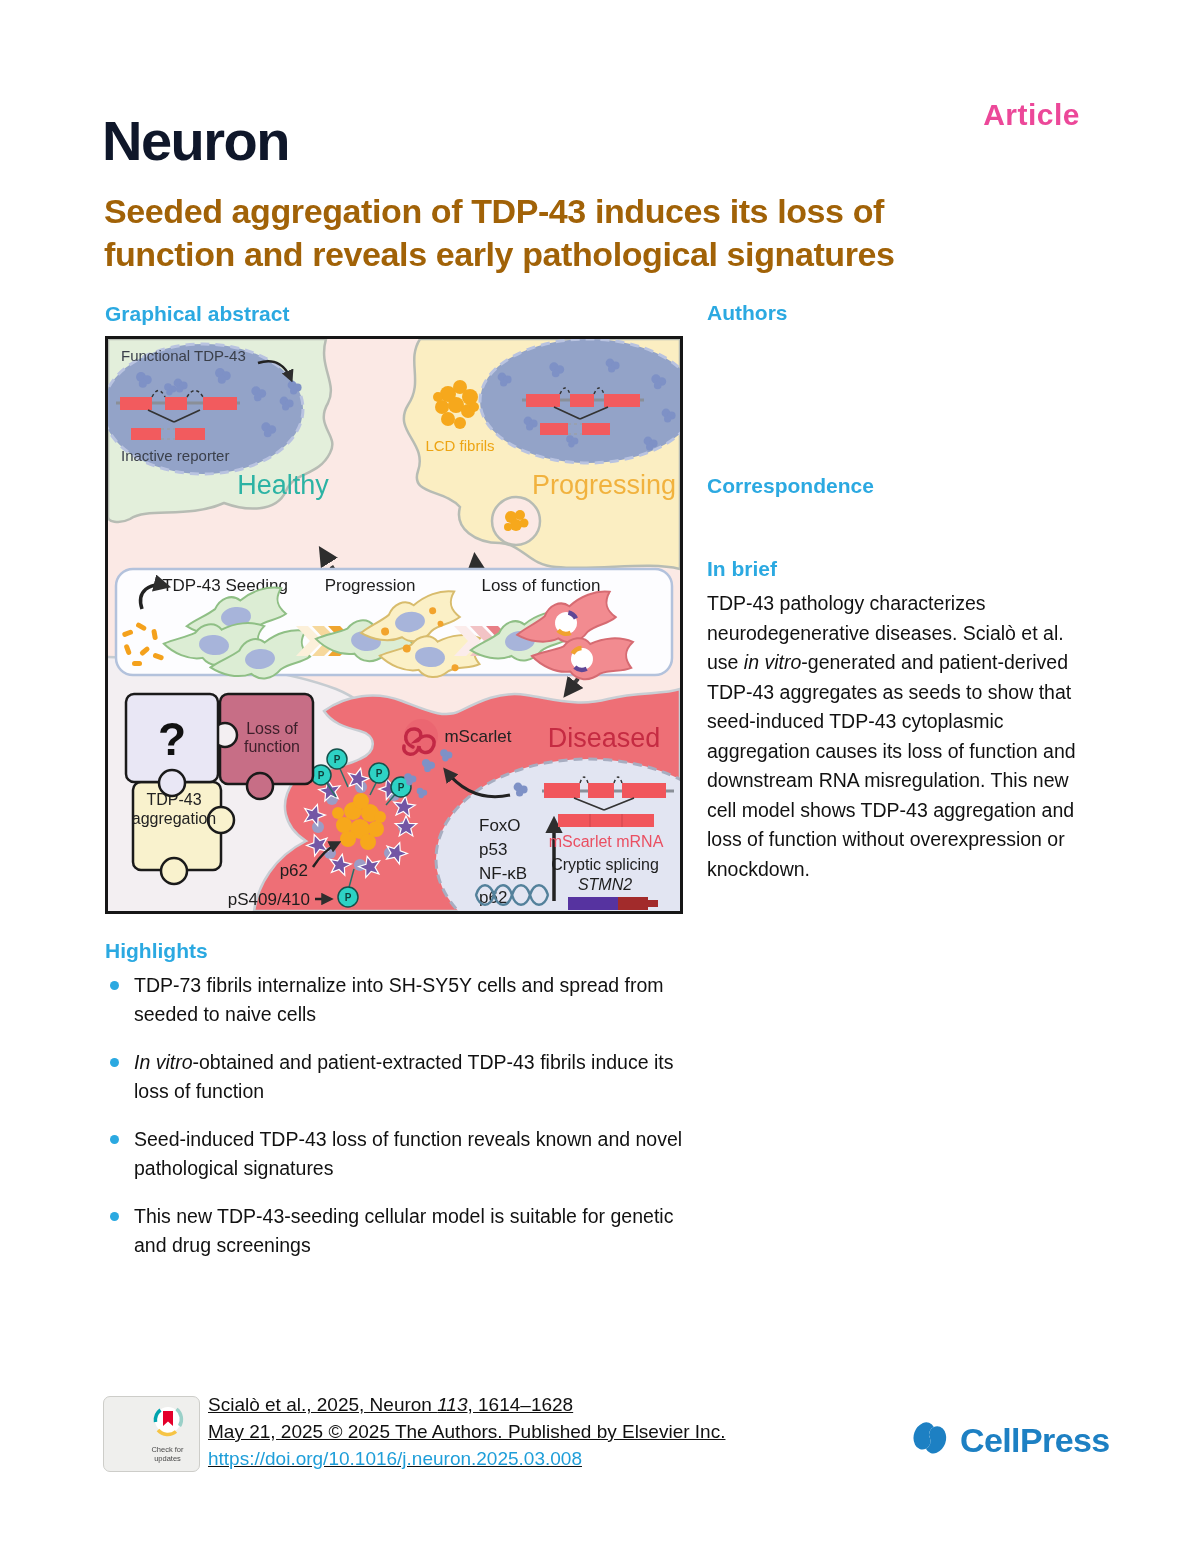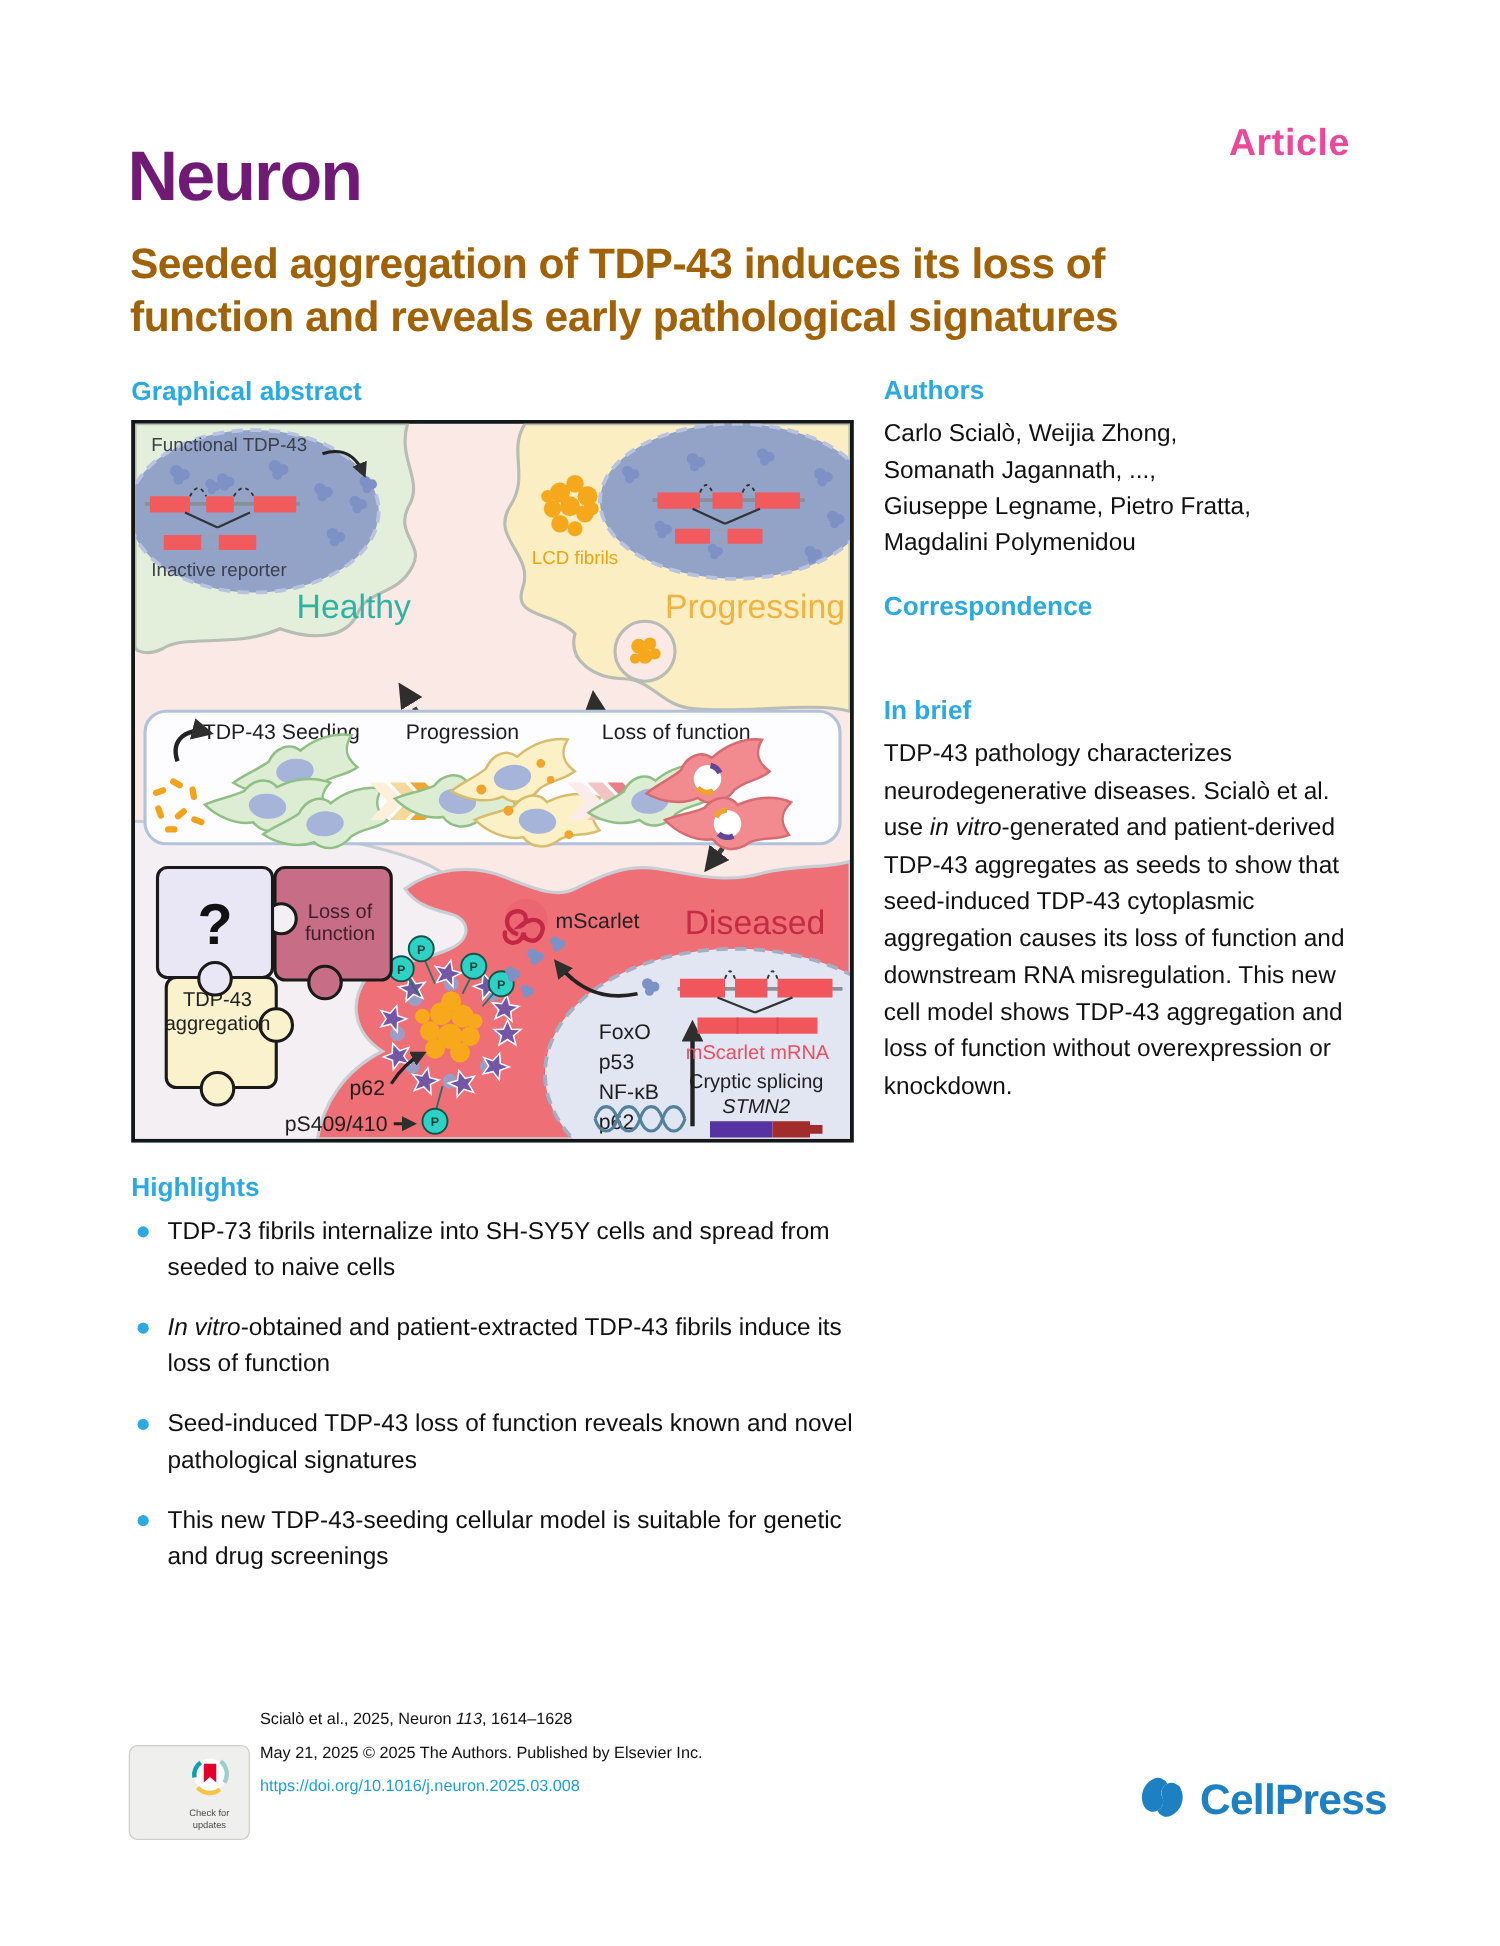--- a/index.html
+++ b/index.html
@@ -1,21 +1,21 @@
 <!DOCTYPE html>
 <html><head>
 <meta charset="utf-8">
 <style>
   html,body{margin:0;padding:0;background:#ffffff;}
   .page{position:relative;width:1200px;height:1557px;background:#fff;
         font-family:"Liberation Sans",sans-serif;color:#111;overflow:hidden;}
   .article-label{position:absolute;top:98px;left:700px;width:380px;text-align:right;
         font-size:30px;font-weight:bold;color:#ec4899;letter-spacing:.5px;}
   .journal{position:absolute;top:108px;left:102px;font-size:56px;font-weight:bold;
-        color:#701a75;letter-spacing:-1.5px;}
+        color:#0f172a;letter-spacing:-1.5px;}
   .title{position:absolute;top:190px;left:104px;width:1000px;font-size:34px;font-weight:bold;
         color:#a16207;line-height:43px;letter-spacing:-.4px;}
   .h-blue{font-size:21px;font-weight:bold;color:#2ba9e1;}
   .ga-h{position:absolute;top:302px;left:105px;}
   .abstract{position:absolute;top:336px;left:105px;width:572px;height:572px;
         border:3px solid #161616;background:#7dd3fc;}
   .abstract svg{display:block;}
   .rc{position:absolute;left:707px;width:380px;}
   .authors-h{top:301px;}
   .authors{top:333px;font-size:19.5px;line-height:29px;}
@@ -24,21 +24,21 @@
   .brief-h{top:557px;}
   .brief{top:589px;font-size:19.5px;line-height:29.5px;}
   .hl-h{position:absolute;top:939px;left:105px;}
   .hl-list{position:absolute;top:971px;left:105px;width:600px;list-style:none;margin:0;padding:0;}
   .hl-item{display:flex;align-items:flex-start;margin-bottom:19px;font-size:19.5px;line-height:29px;}
   .hl-bullet{flex:none;width:9px;height:9px;border-radius:50%;background:#2ba9e1;margin:10px 15px 0 5px;}
   .it{font-style:italic;}
   .badge{position:absolute;left:103px;top:1396px;width:63px;height:74px;background:#efefed;
         border:1px solid #cdcdc9;border-radius:7px;text-align:center;cursor:pointer;padding-left:32px;}
   .badge-txt{font-size:7.5px;line-height:8.5px;color:#4a4a4a;margin-top:1px;}
-  .cite{position:absolute;left:208px;top:1361px;font-size:13px;line-height:27px;color:#101010;}
+  .cite{position:absolute;left:208px;top:1391px;font-size:19px;line-height:27px;color:#101010;text-decoration:underline;}
   .doi a{color:#1e9ed9;text-decoration:none;}
   .cellpress{position:absolute;left:910px;top:1418px;display:flex;align-items:flex-end;}
   .cp-text{font-size:34px;font-weight:bold;color:#1d80c3;letter-spacing:-.6px;margin-left:8px;}
 </style>
 </head>
 <body>
 
 <div class="page">
 
   <div class="article-label">Article</div>
@@ -372,26 +372,20 @@
         <g>
           <rect x="18" y="355" width="92" height="88" rx="8" fill="#e9e7f5" stroke="#1a1a1a" stroke-width="2.5"></rect>
           <circle cx="64" cy="444" r="13" fill="#e9e7f5" stroke="#1a1a1a" stroke-width="2.5"></circle>
           <text x="64" y="416" font-size="46" font-weight="bold" fill="#111" text-anchor="middle">?</text>
         </g>
       </g>
     </svg>
   </div>
 
   <div class="rc h-blue authors-h" style="position:absolute;">Authors</div>
-  <div class="rc authors" style="position:absolute;">
-    <div>Carlo Scialò, Weijia Zhong,</div>
-    <div>Somanath Jagannath, ...,</div>
-    <div>Giuseppe Legname, Pietro Fratta,</div>
-    <div>Magdalini Polymenidou</div>
-  </div>
   <div class="rc h-blue corr-h" style="position:absolute;">Correspondence</div>
   <div class="rc h-blue brief-h" style="position:absolute;">In brief</div>
   <div class="rc brief" style="position:absolute;">
     <span>TDP-43 pathology characterizes neurodegenerative diseases. Scialò et al. use </span><span class="it">in vitro</span><span>-generated and patient-derived TDP-43 aggregates as seeds to show that seed-induced TDP-43 cytoplasmic aggregation causes its loss of function and downstream RNA misregulation. This new cell model shows TDP-43 aggregation and loss of function without overexpression or knockdown.</span>
   </div>
 
   <div class="h-blue hl-h">Highlights</div>
   <ul class="hl-list">
     <li class="hl-item">
         <span class="hl-bullet"></span>

